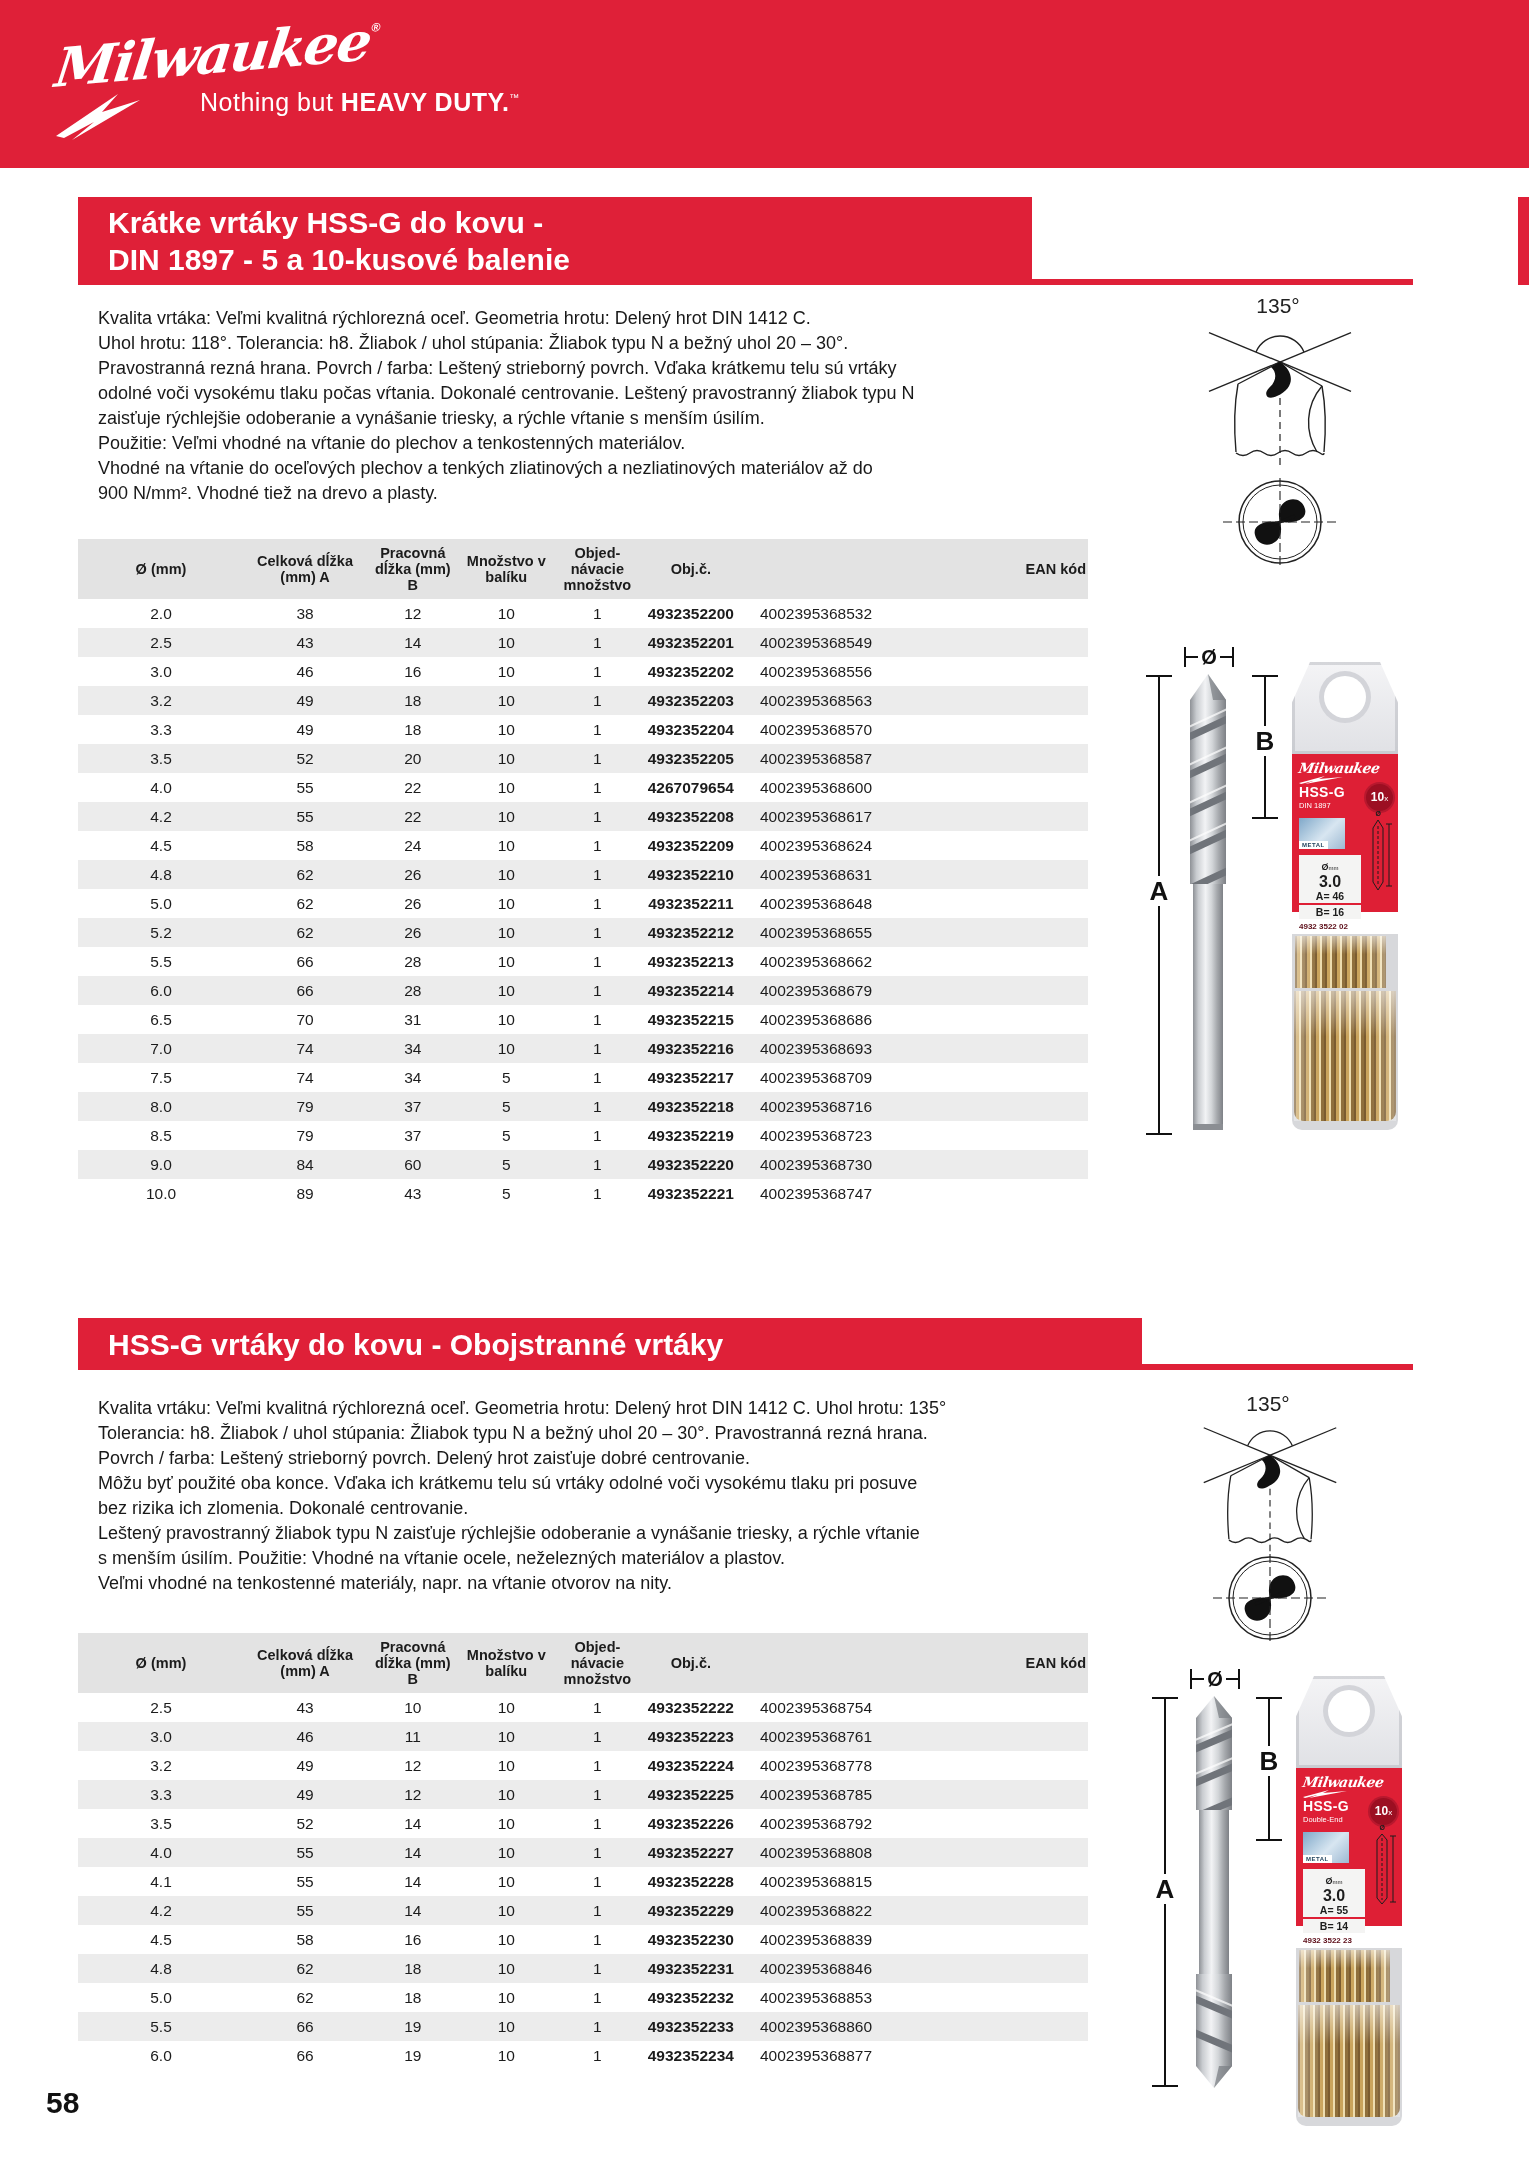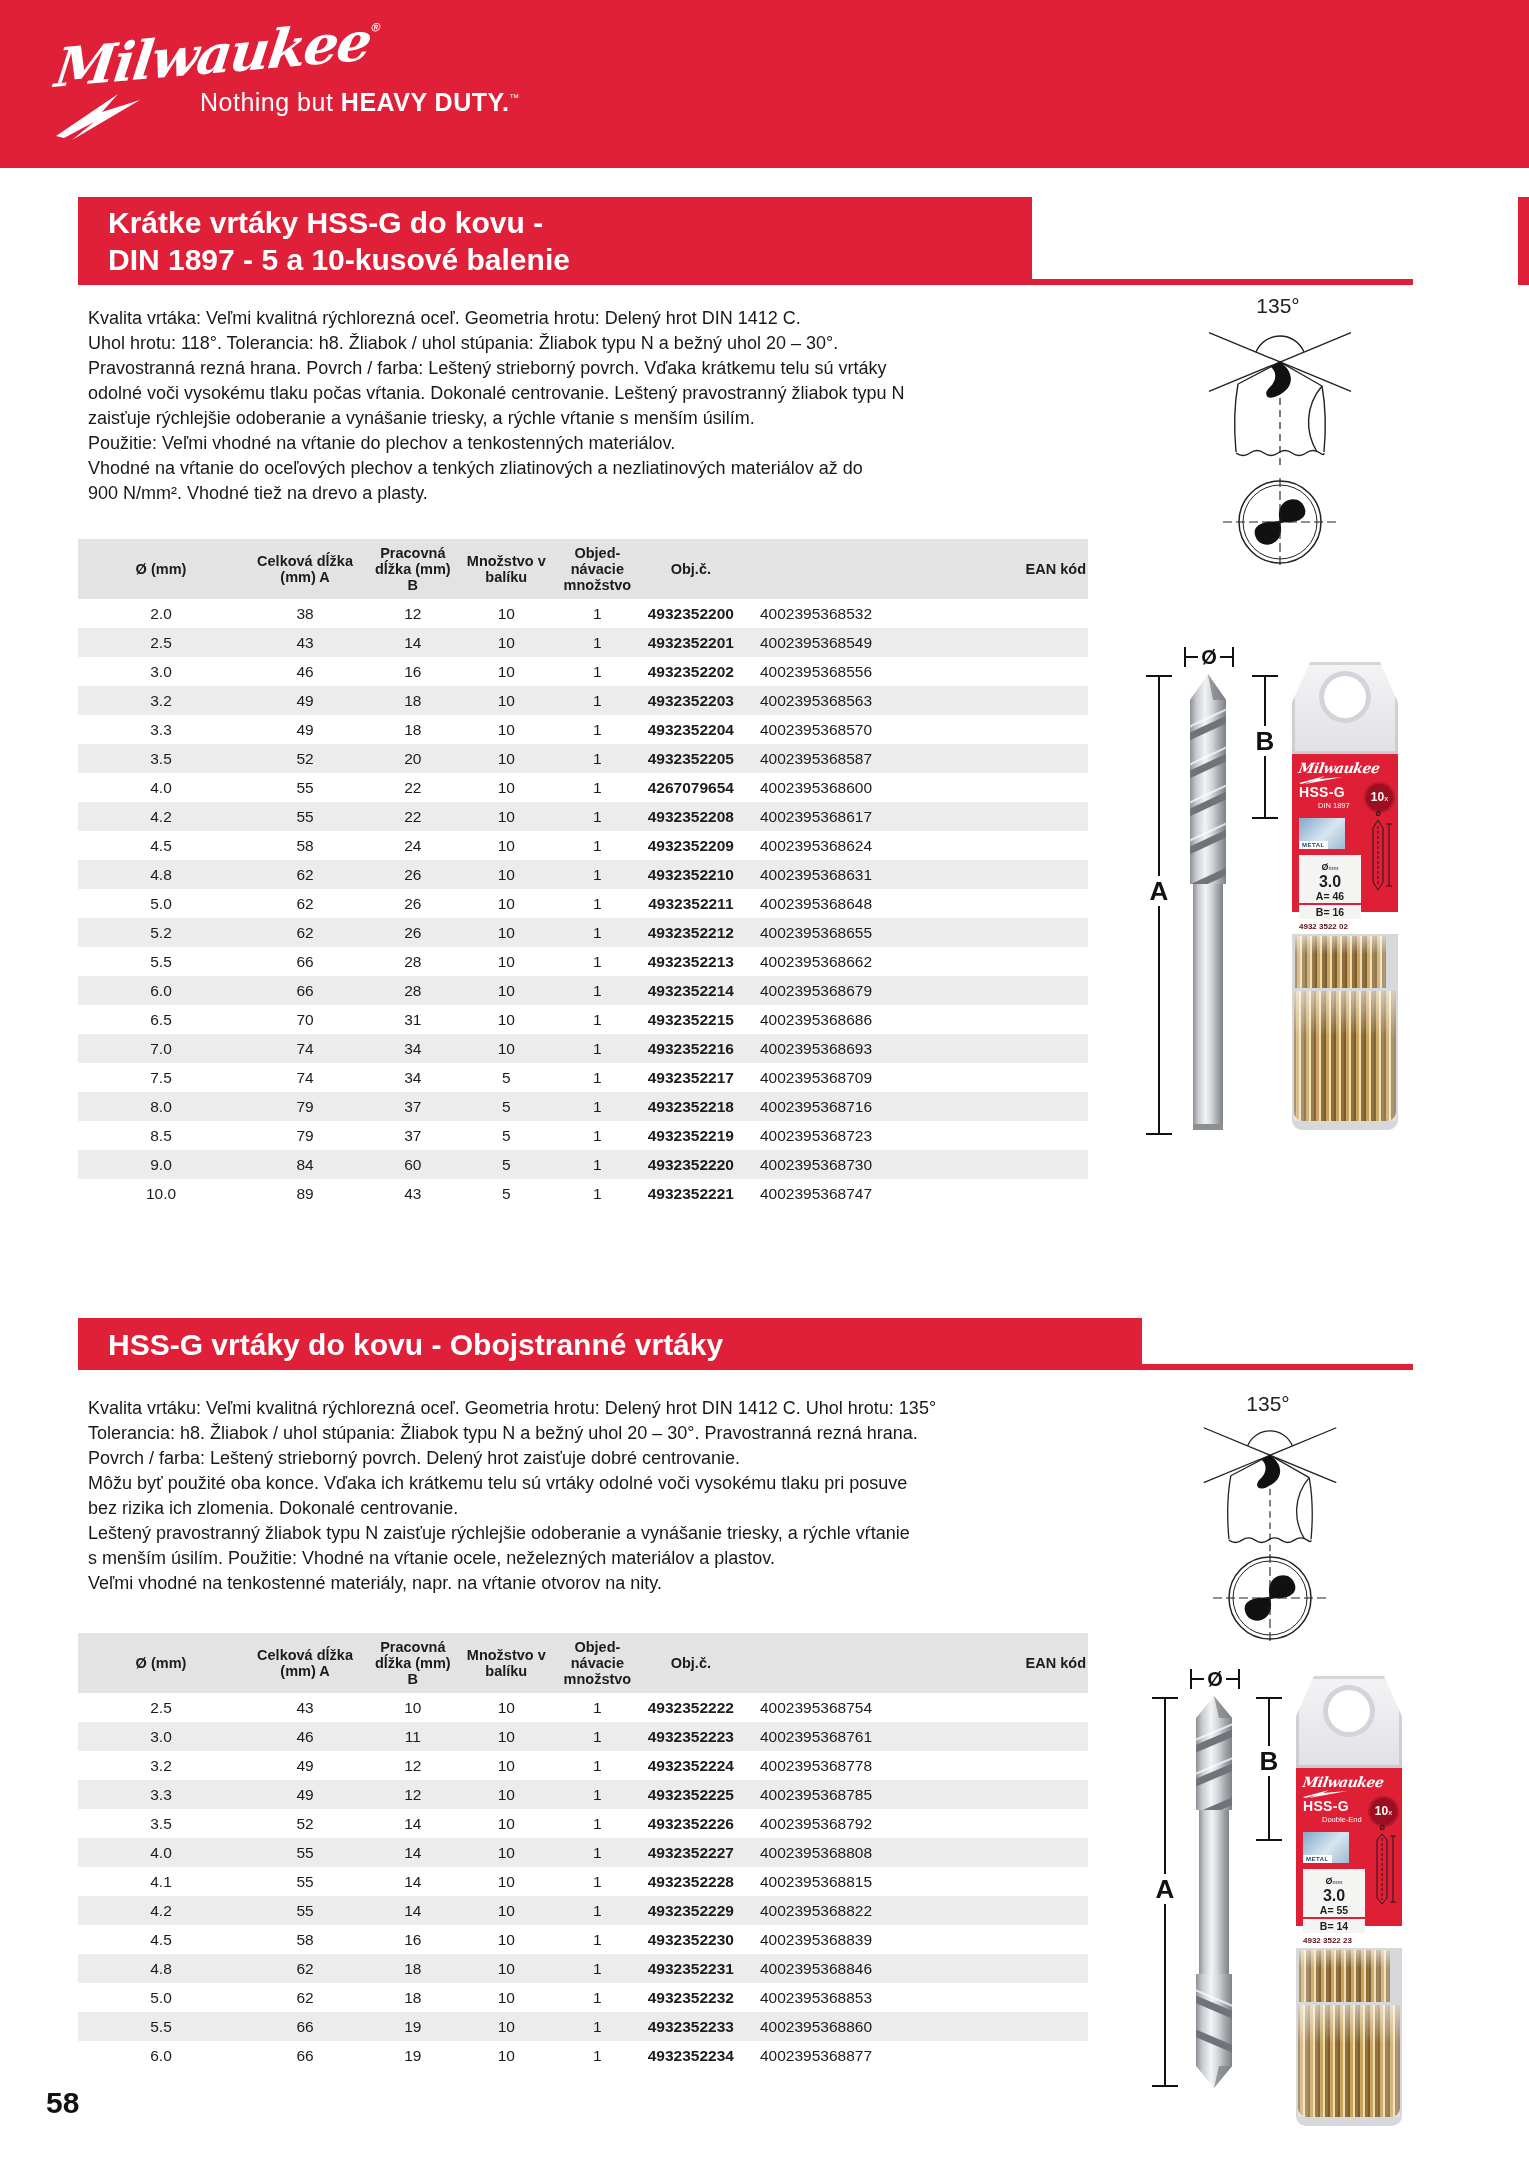--- a/index.html
+++ b/index.html
@@ -22,21 +22,21 @@
   .banner{background:#df2038;color:#fff;font-weight:bold;font-size:30px;line-height:37px;
           padding-left:30px;white-space:pre-line;box-sizing:border-box;display:flex;align-items:center;}
   .banner-1{left:78px;top:197px;width:954px;height:88px;}
   .banner-2{left:78px;top:1318px;width:1064px;height:52px;}
   .banner-line{background:#df2038;height:6px;}
   .banner-line-1{left:1032px;top:279px;width:381px;}
   .banner-line-2{left:1142px;top:1364px;width:271px;}
   .edge-tab{left:1518px;top:197px;width:11px;height:88px;background:#df2038;}
 
   
-  .desc{left:88px;width:1010px;font-size:18px;line-height:25px;white-space:pre-line;color:#191919;}
+  .desc{left:98px;width:1010px;font-size:18px;line-height:25px;white-space:pre-line;color:#191919;}
   .desc-1{top:306px;}
   .desc-2{top:1396px;}
 
   
   .tablewrap-1{left:78px;top:539px;}
   .tablewrap-2{left:78px;top:1633px;}
   table.spec{border-collapse:collapse;table-layout:fixed;width:1010px;font-size:15.5px;color:#1c1c1c;}
   table.spec thead tr{background:#e3e3e3;}
   table.spec th{font-weight:bold;font-size:14.5px;line-height:16px;white-space:pre-line;
                 vertical-align:middle;padding:6px 2px;text-align:center;}
@@ -59,21 +59,21 @@
   .pkg-top{position:absolute;left:0;top:0;width:100%;height:92px;
            background:linear-gradient(180deg,#f4f4f6,#e0e1e5);
            clip-path:polygon(17% 0,83% 0,100% 44%,100% 100%,0 100%,0 44%);
            box-shadow:inset 0 0 0 3px rgba(175,177,184,.45);}
   .pkg-hole{position:absolute;left:50%;top:14px;transform:translateX(-50%);width:42px;height:42px;
             border-radius:50%;background:#fff;box-shadow:0 0 0 5px #d3d4d9;}
   .pkg-red{position:absolute;left:0;top:92px;width:100%;background:#de1f35;padding:6px 7px;box-sizing:border-box;}
   .pkg-logo{color:#fff;font-family:"DejaVu Serif",serif;font-style:italic;font-weight:bold;
             font-size:14px;transform:skewX(-10deg);letter-spacing:-.5px;}
   .pkg-prod{color:#fff;font-weight:bold;font-size:14px;letter-spacing:.3px;}
-  .pkg-var{color:#fff;font-size:7.5px;margin-top:1px;margin-left:19px;}
+  .pkg-var{color:#fff;font-size:7.5px;margin-top:1px;}
   .pkg-badge{position:absolute;right:5px;top:30px;width:27px;height:27px;border-radius:50%;
              background:#9c0f22;color:#fff;text-align:center;line-height:27px;
              font-weight:bold;font-size:12px;box-shadow:0 0 0 2px #b8182e;}
   .pkg-badge small{font-size:8px;font-weight:normal;}
   .pkg-thumb{position:absolute;left:7px;top:64px;width:46px;height:31px;
              background:linear-gradient(135deg,#7fa8c9,#d8e6f1 55%,#9db9d2);overflow:hidden;}
   .pkg-thumb-label{position:absolute;left:0;bottom:0;background:#fff;color:#24455f;
                    font-size:6px;font-weight:bold;padding:1px 3px;letter-spacing:.5px;}
   .pkg-diagram{position:absolute;right:6px;top:62px;}
   .pkg-dia-sym{position:absolute;right:17px;top:56px;color:#1d1d1d;font-size:7px;font-weight:bold;}

